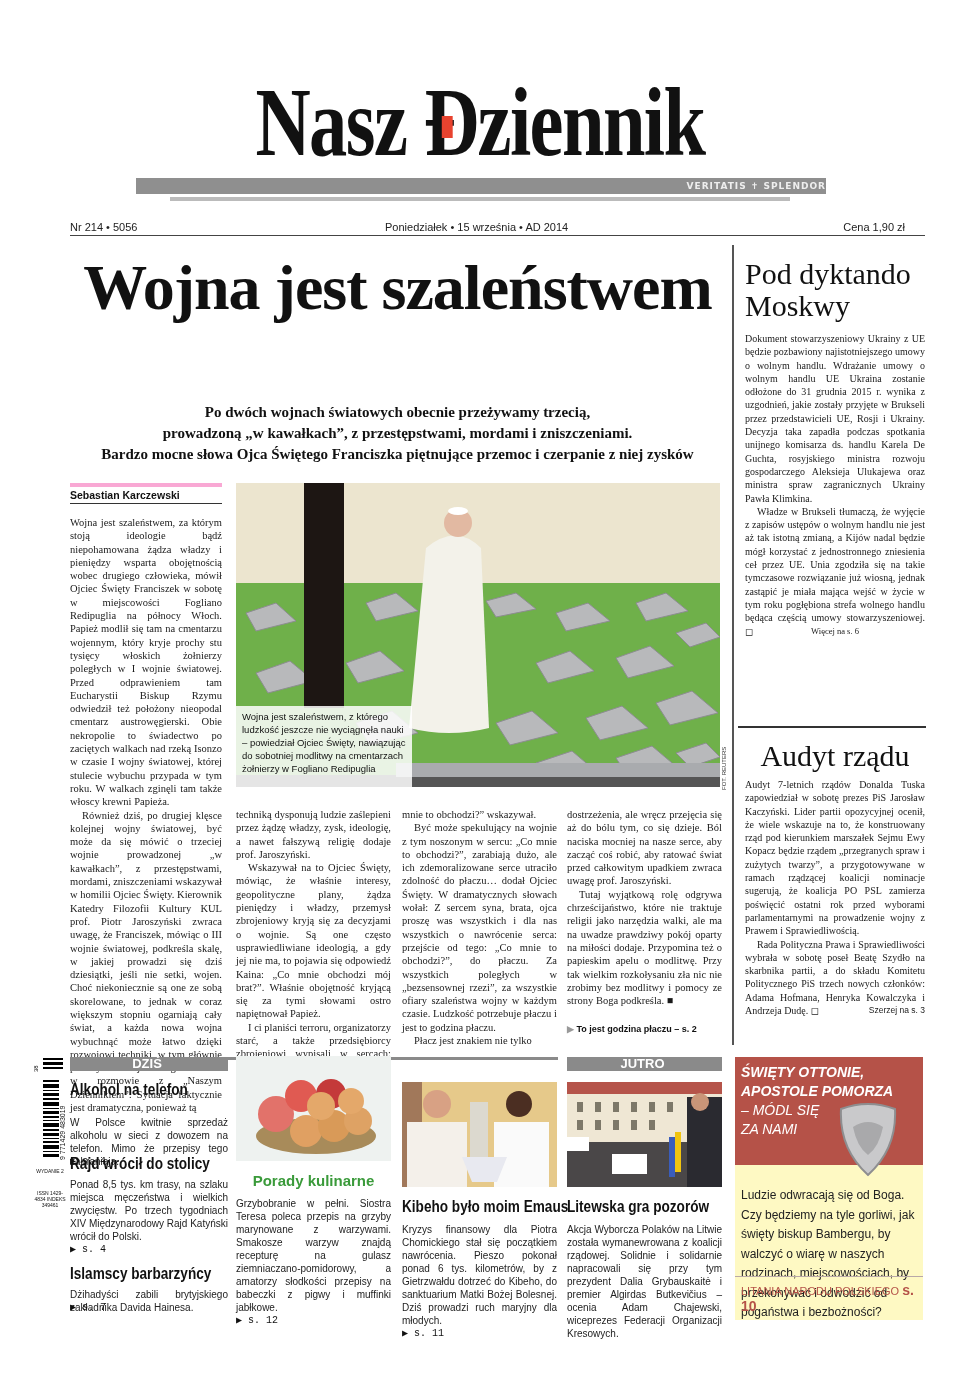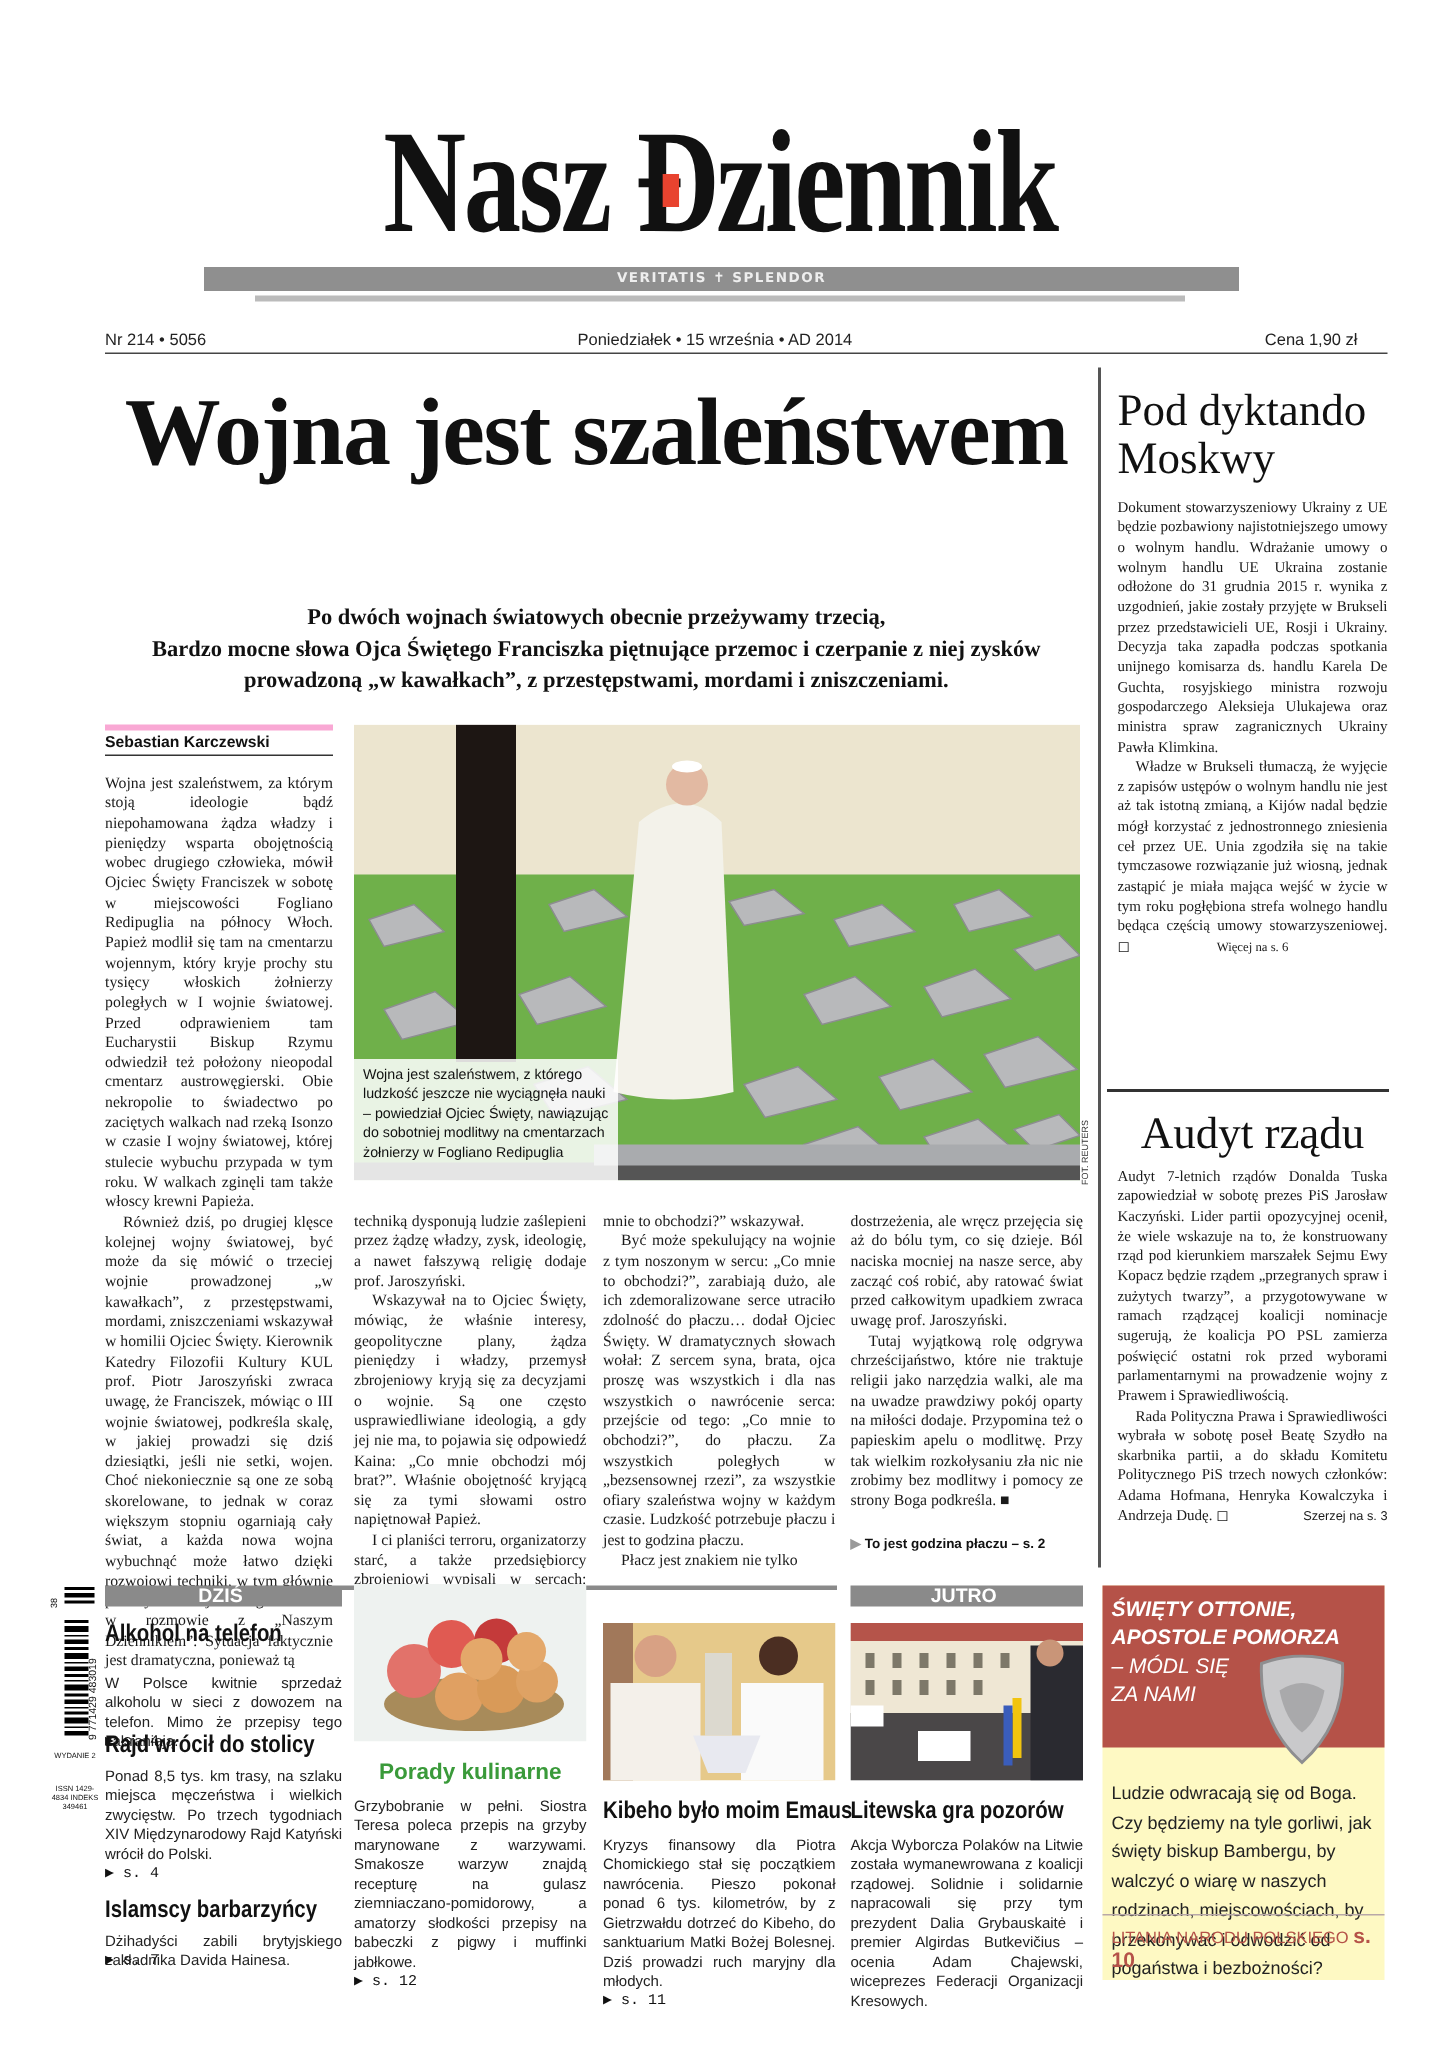--- a/index.html
+++ b/index.html
@@ -1,21 +1,21 @@
 <!DOCTYPE html>
 <html><head>
 <meta charset="utf-8">
 <style>
 *{box-sizing:border-box;margin:0;padding:0}
 body{width:960px;height:1376px;background:#fff;position:relative;font-family:"Liberation Serif",serif;color:#111;overflow:hidden}
 .abs{position:absolute}
 .masthead{left:180px;top:72px;width:600px;height:100px;text-align:center;font-family:"Liberation Serif",serif;font-weight:bold;font-size:98px;letter-spacing:-2px;line-height:100px;transform:scaleX(0.78);transform-origin:center;white-space:nowrap}
 .motto-bar{left:136px;top:178px;width:690px;height:16px;background:#8f8f8f}
 .motto-bar2{left:170px;top:197px;width:620px;height:4px;background:#bbb}
-.motto{left:136px;top:179px;width:690px;text-align:center;font-family:"DejaVu Sans",sans-serif;font-size:9px;font-weight:bold;color:#eee;letter-spacing:1px;line-height:14px}
+.motto{left:136px;top:179px;width:690px;text-align:right;font-family:"DejaVu Sans",sans-serif;font-size:9px;font-weight:bold;color:#eee;letter-spacing:1px;line-height:14px}
 .infobar{left:70px;top:220px;width:855px;height:16px;font-family:"Liberation Sans",sans-serif;font-size:11px;color:#222;border-bottom:1.5px solid #444}
 .infobar span{position:absolute;top:1px}
 .vline{background:#555;width:1.5px}
 .headline{left:70px;top:254px;width:655px;text-align:center;font-weight:bold;font-size:64px;line-height:68px;letter-spacing:-1px}
 .deck{left:70px;top:402px;width:655px;text-align:center;font-weight:bold;font-size:15px;line-height:21px}
 .byline{left:70px;top:483px;width:152px;font-family:"Liberation Sans",sans-serif;font-weight:bold;font-size:10.5px;border-top:4px solid #f9a8d4;border-bottom:1px solid #333;padding:2px 0}
 .body{font-size:10.5px;line-height:13.3px;text-align:justify;color:#1a1a1a}
 .body p{text-indent:0}
 .body p.ind{text-indent:12px}
 .photo{left:236px;top:483px;width:484px;height:304px;overflow:hidden}
@@ -48,22 +48,22 @@
   <span style="left:0">Nr 214 • 5056</span>
   <span style="left:315px">Poniedziałek • 15 września • AD 2014</span>
   <span style="right:20px">Cena 1,90 zł</span>
 </div>
 
 <div class="abs vline" style="left:732px;top:245px;height:800px"></div>
 
 <div class="abs headline">Wojna jest szaleństwem</div>
 <div class="abs deck">
   <div>Po dwóch wojnach światowych obecnie przeżywamy trzecią,</div>
+  <div>prowadzoną „w kawałkach”, z przestępstwami, mordami i zniszczeniami.</div>
   <div>Bardzo mocne słowa Ojca Świętego Franciszka piętnujące przemoc i czerpanie z niej zysków</div>
-  <div>prowadzoną „w kawałkach”, z przestępstwami, mordami i zniszczeniami.</div>
 </div>
 <div class="abs byline">Sebastian Karczewski</div>
 
 <div class="abs body" style="left:70px;top:516px;width:152px">
   <p>Wojna jest szaleństwem, za którym stoją ideologie bądź niepohamowana żądza władzy i pieniędzy wsparta obojętnością wobec drugiego człowieka, mówił Ojciec Święty Franciszek w sobotę w miejscowości Fogliano Redipuglia na północy Włoch. Papież modlił się tam na cmentarzu wojennym, który kryje prochy stu tysięcy włoskich żołnierzy poległych w I wojnie światowej. Przed odprawieniem tam Eucharystii Biskup Rzymu odwiedził też położony nieopodal cmentarz austrowęgierski. Obie nekropolie to świadectwo po zaciętych walkach nad rzeką Isonzo w czasie I wojny światowej, której stulecie wybuchu przypada w tym roku. W walkach zginęli tam także włoscy krewni Papieża.</p>
   <p class="ind">Również dziś, po drugiej klęsce kolejnej wojny światowej, być może da się mówić o trzeciej wojnie prowadzonej „w kawałkach”, z przestępstwami, mordami, zniszczeniami wskazywał w homilii Ojciec Święty. Kierownik Katedry Filozofii Kultury KUL prof. Piotr Jaroszyński zwraca uwagę, że Franciszek, mówiąc o III wojnie światowej, podkreśla skalę, w jakiej prowadzi się dziś dziesiątki, jeśli nie setki, wojen. Choć niekoniecznie są one ze sobą skorelowane, to jednak w coraz większym stopniu ogarniają cały świat, a każda nowa wojna wybuchnąć może łatwo dzięki rozwojowi techniki, w tym głównie przemysłu zbrojeniowego zauważa w rozmowie z „Naszym Dziennikiem”. Sytuacja faktycznie jest dramatyczna, ponieważ tą</p>
 </div>
 
 <div class="abs photo">
   <svg width="484" height="304" viewBox="0 0 484 304">

